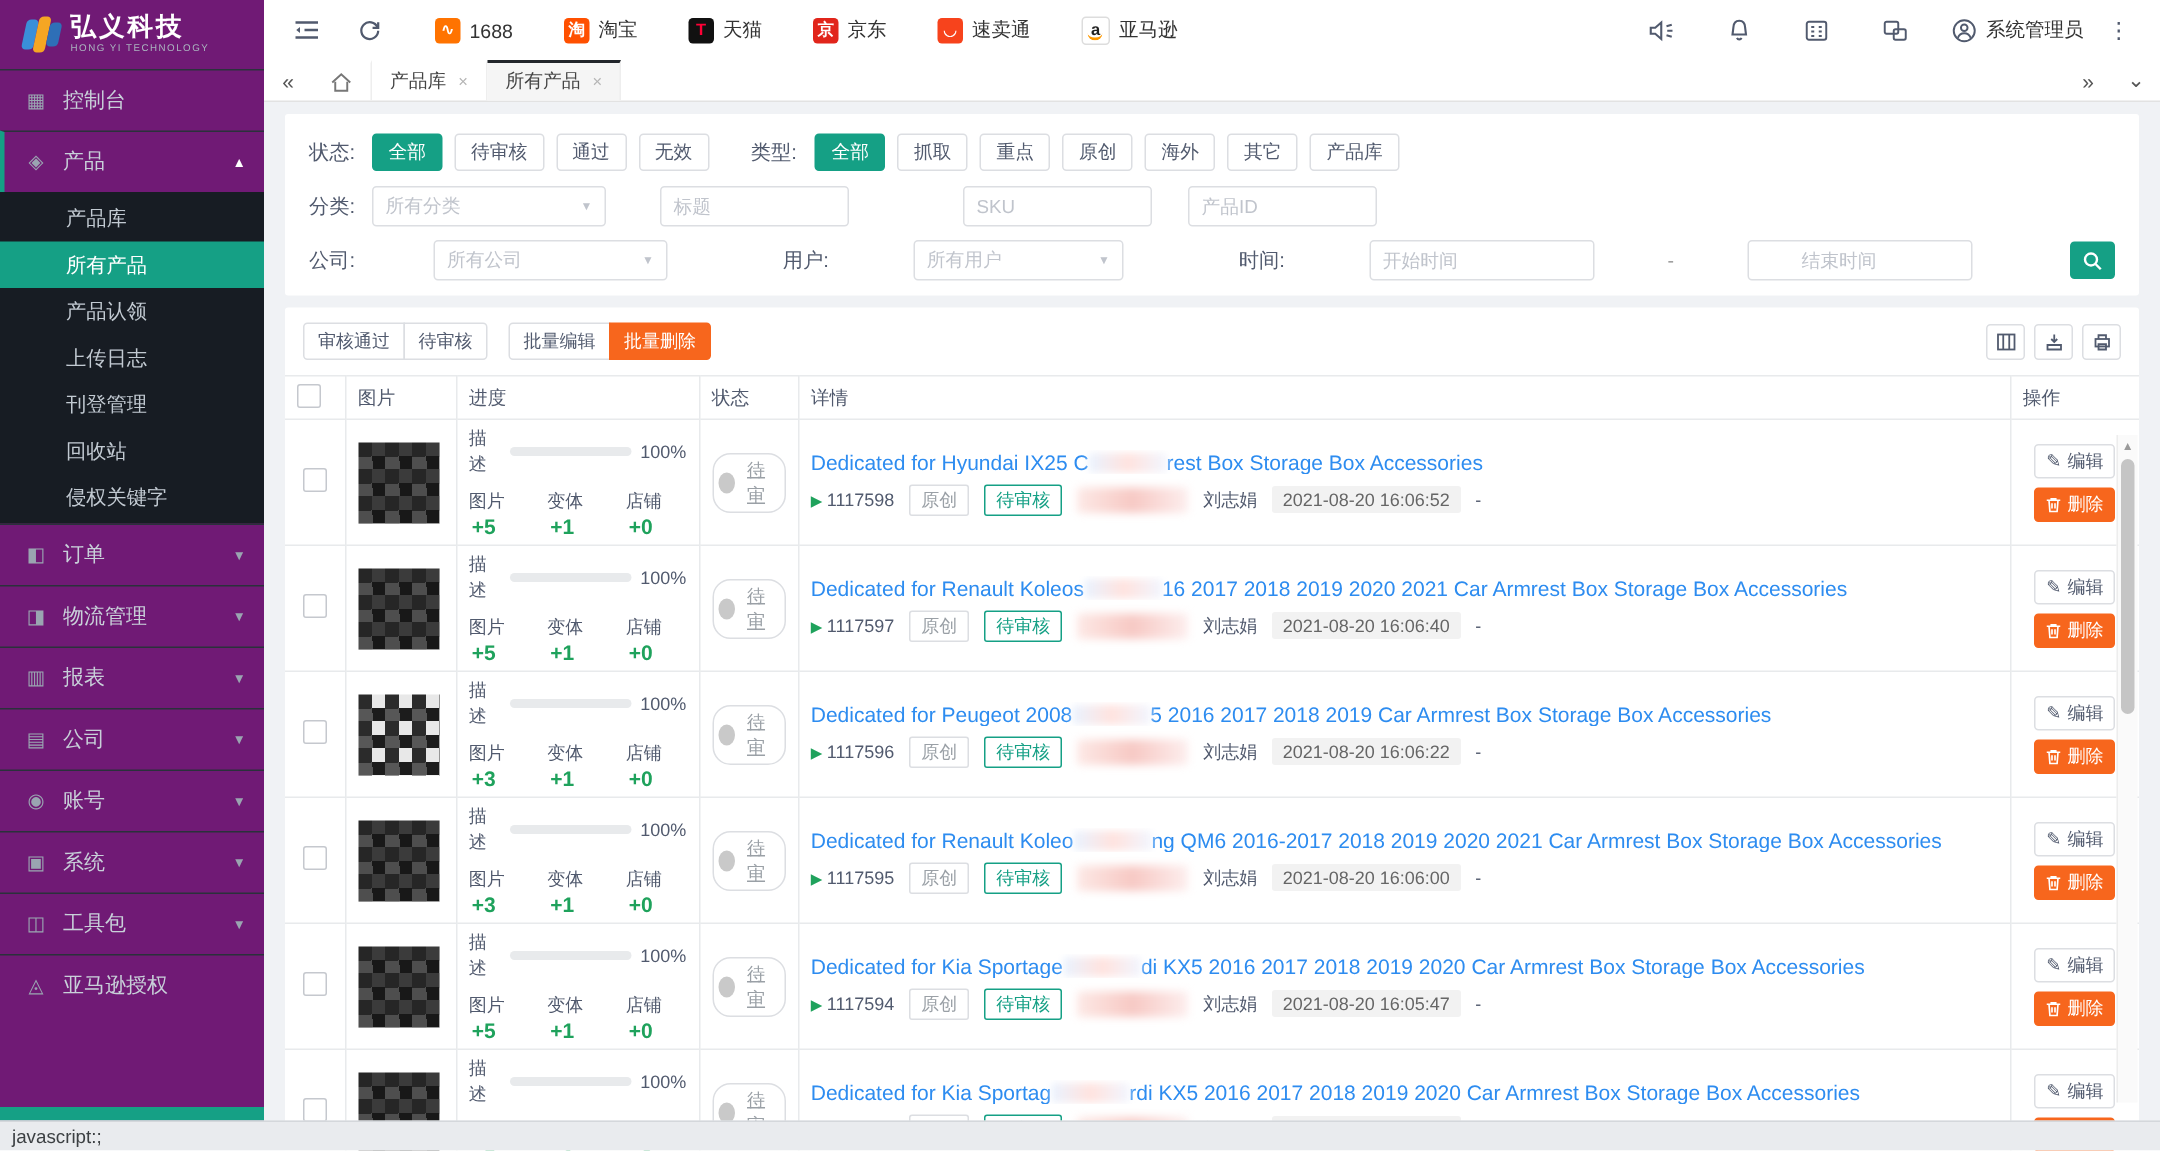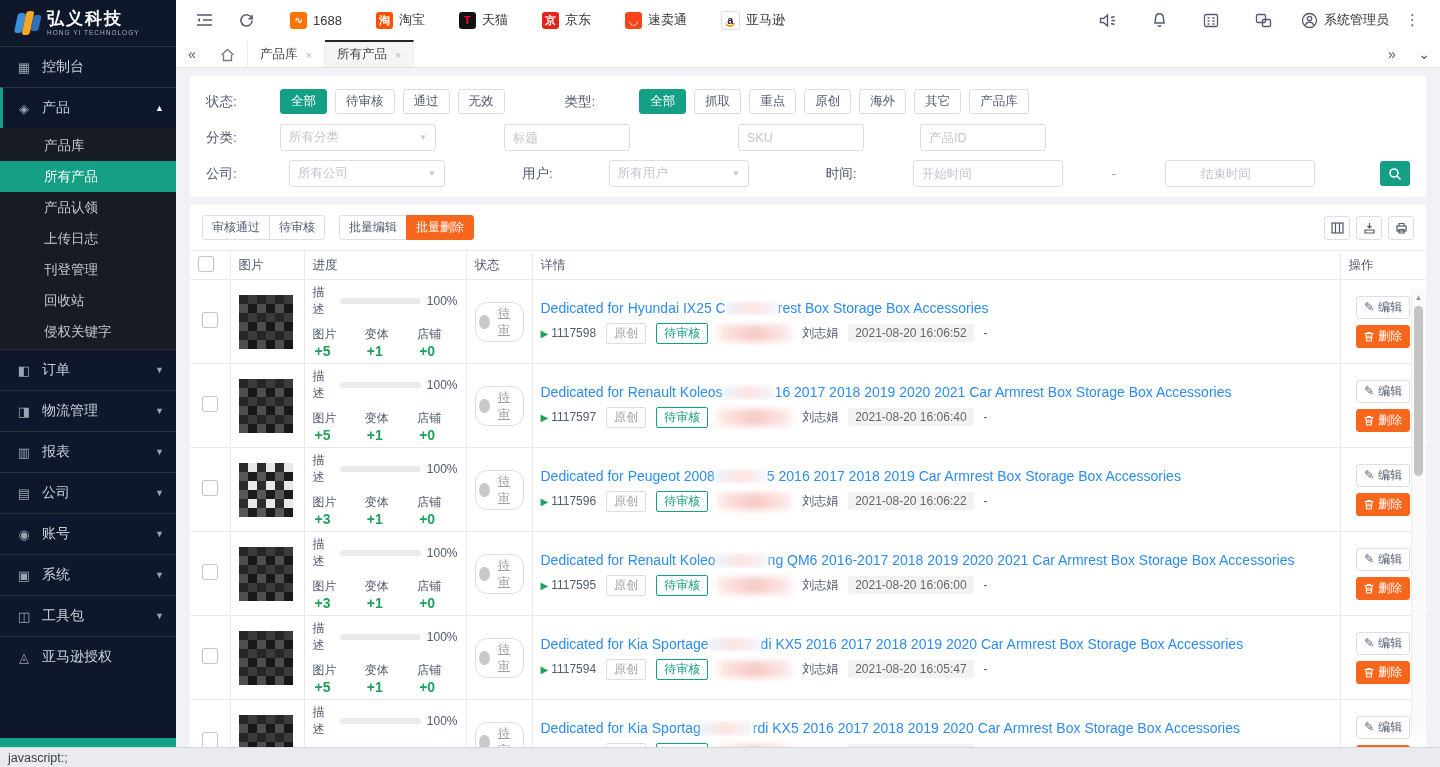--- a/index.html
+++ b/index.html
@@ -1,20 +1,20 @@
 <!DOCTYPE html>
 <html><head>
 <meta charset="utf-8">
 <style>
   html,body{margin:0;padding:0;}
   .app{position:relative;width:1440px;height:767px;background:#f0f2f5;overflow:hidden;
        font-family:"Liberation Sans","DejaVu Sans",sans-serif;font-size:13px;color:#515a6e;}
 
   
-  .sidebar{position:absolute;left:0;top:0;width:176px;height:747px;background:#0f172a;color:#c8d0d9;z-index:5;}
+  .sidebar{position:absolute;left:0;top:0;width:176px;height:747px;background:#701a75;color:#c8d0d9;z-index:5;}
   .logo{height:46px;display:flex;align-items:center;gap:7px;padding-left:14px;border-bottom:1px solid #2b323c;}
   .logo-mark{position:relative;width:26px;height:26px;flex:0 0 auto;}
   .logo-mark i{position:absolute;width:8px;height:20px;border-radius:3px;}
   .logo-mark i:nth-child(1){left:2px;top:3px;background:#3a8fd9;transform:skewX(-12deg);}
   .logo-mark i:nth-child(2){left:10px;top:1px;background:#f5a623;height:24px;transform:skewX(-12deg);}
   .logo-mark i:nth-child(3){left:18px;top:5px;background:#2e6fb7;height:16px;transform:skewX(-12deg);}
   .logo-txt{display:flex;flex-direction:column;line-height:1;}
   .logo-title{color:#fff;font-size:17px;font-weight:bold;font-family:"DejaVu Serif","Liberation Serif",serif;letter-spacing:2px;}
   .logo-sub{color:#aab4bf;font-size:6.5px;letter-spacing:1px;margin-top:3px;}
   .side-item{position:relative;height:40px;display:flex;align-items:center;gap:10px;padding:0 12px 0 16px;
@@ -51,21 +51,21 @@
        border-right:1px solid #eee;border-top:2px solid transparent;}
   .tab .tab-x{color:#b5b5b5;font-size:11px;}
   .tab.home{padding:0 12px;font-size:14px;color:#666;}
   .tab.active{background:#f5f5f5;border-top:2px solid #22262b;}
   .tab-spacer{flex:1;}
 
   
   .content{padding:8px 14px 0;}
   .card{background:#fff;border-radius:2px;}
   .filter-card{padding:12px 16px 10px;margin-bottom:8px;}
-  .f-row{display:flex;align-items:center;margin-bottom:9px;height:27px;gap:32px;}
+  .f-row{display:flex;align-items:center;margin-bottom:9px;height:27px;}
   .f-row:last-child{margin-bottom:0;justify-content:space-between;}
   .f-label{width:42px;font-size:13.5px;color:#515a6e;flex:0 0 auto;}
   .f-label.w2{width:46px;margin-left:36px;}
   .opt-group{display:flex;gap:8px;margin-right:28px;}
   .opt-btn{min-width:34px;padding:0 10px;height:25px;line-height:23px;text-align:center;border:1px solid #dcdee2;
            border-radius:3px;background:#fff;font-size:12.5px;color:#515a6e;cursor:pointer;box-sizing:border-box;}
   .opt-btn.active{background:#15a085;border-color:#15a085;color:#fff;}
   .f-select{width:156px;height:27px;border:1px solid #dcdee2;border-radius:3px;display:flex;align-items:center;
             padding:0 8px;color:#c0c4cc;font-size:12.5px;background:#fff;cursor:pointer;box-sizing:border-box;}
   .f-select .sel-caret{margin-left:auto;color:#c0c4cc;font-size:8px;}

